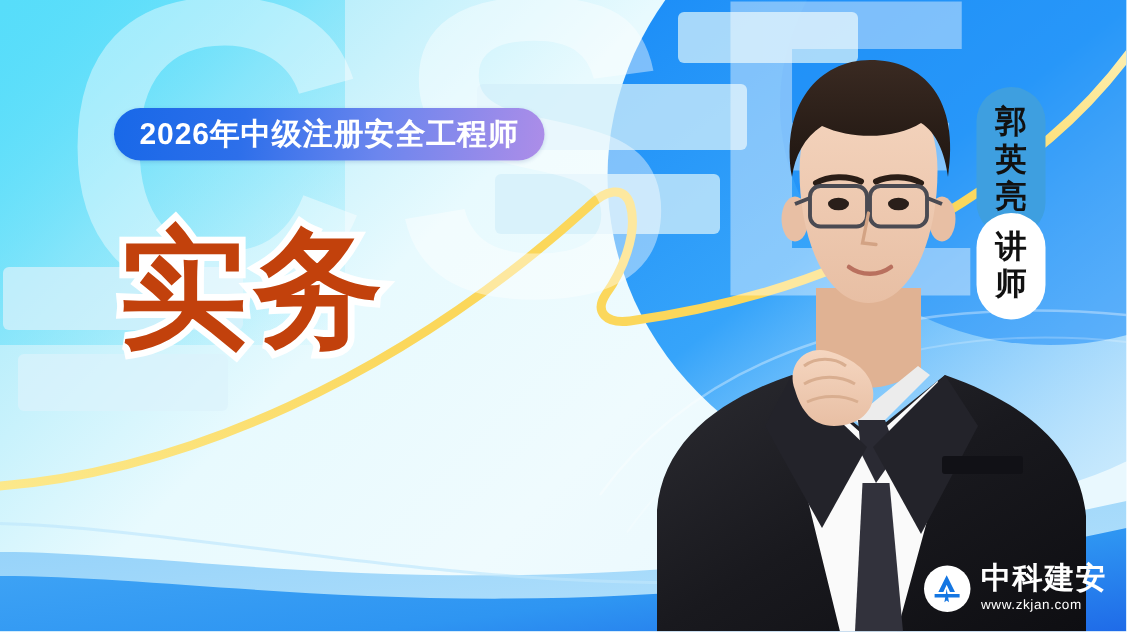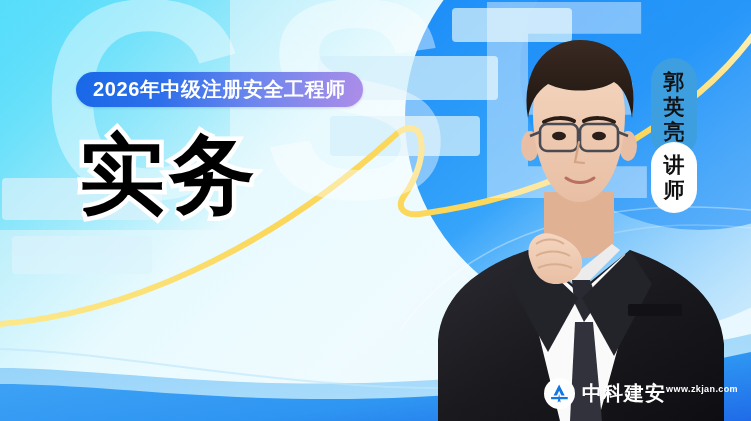--- a/index.html
+++ b/index.html
@@ -75,21 +75,22 @@
     font-size: 86px;
     line-height: 88px;
     font-weight: 900;
     letter-spacing: 4px;
     white-space: nowrap;
     -webkit-text-stroke: 9px #ffffff;
     paint-order: stroke fill;
     color: #0a0a16;
   }
   .headline-line.l1 {
-    color: #000000;
+    color: #c2410c;
+    margin-top: 19px;
   }
   .headline-line.l2 {
     margin-top: 6px;
     margin-left: 5px;
     background: linear-gradient(95deg, #000000 0%, #07071a 55%, #14124a 82%, #1b1458 100%);
     -webkit-background-clip: text;
     background-clip: text;
     color: transparent;
   }
 
@@ -156,37 +157,36 @@
     height: 31px;
     border-radius: 50%;
     background: #ffffff;
     display: flex;
     align-items: center;
     justify-content: center;
     flex: none;
   }
   .brand-text {
     display: flex;
-    flex-direction: row;
+    flex-direction: column;
     justify-content: center;
   }
   .brand-name {
     color: #ffffff;
     font-size: 20px;
     font-weight: 800;
     line-height: 21px;
     letter-spacing: 1px;
   }
   .brand-url {
     color: #ffffff;
     font-size: 9px;
-    font-weight: 700;
+    font-weight: 400;
     line-height: 12px;
     letter-spacing: 0.4px;
-    text-align: center;
   }
 </style>
 </head>
 <body>
 
 <div id="poster">
 
   <svg class="bg-svg" viewBox="0 0 751 421" aria-hidden="true">
     <defs>
       <linearGradient id="gBase" x1="0" y1="0" x2="1" y2="0.55">

